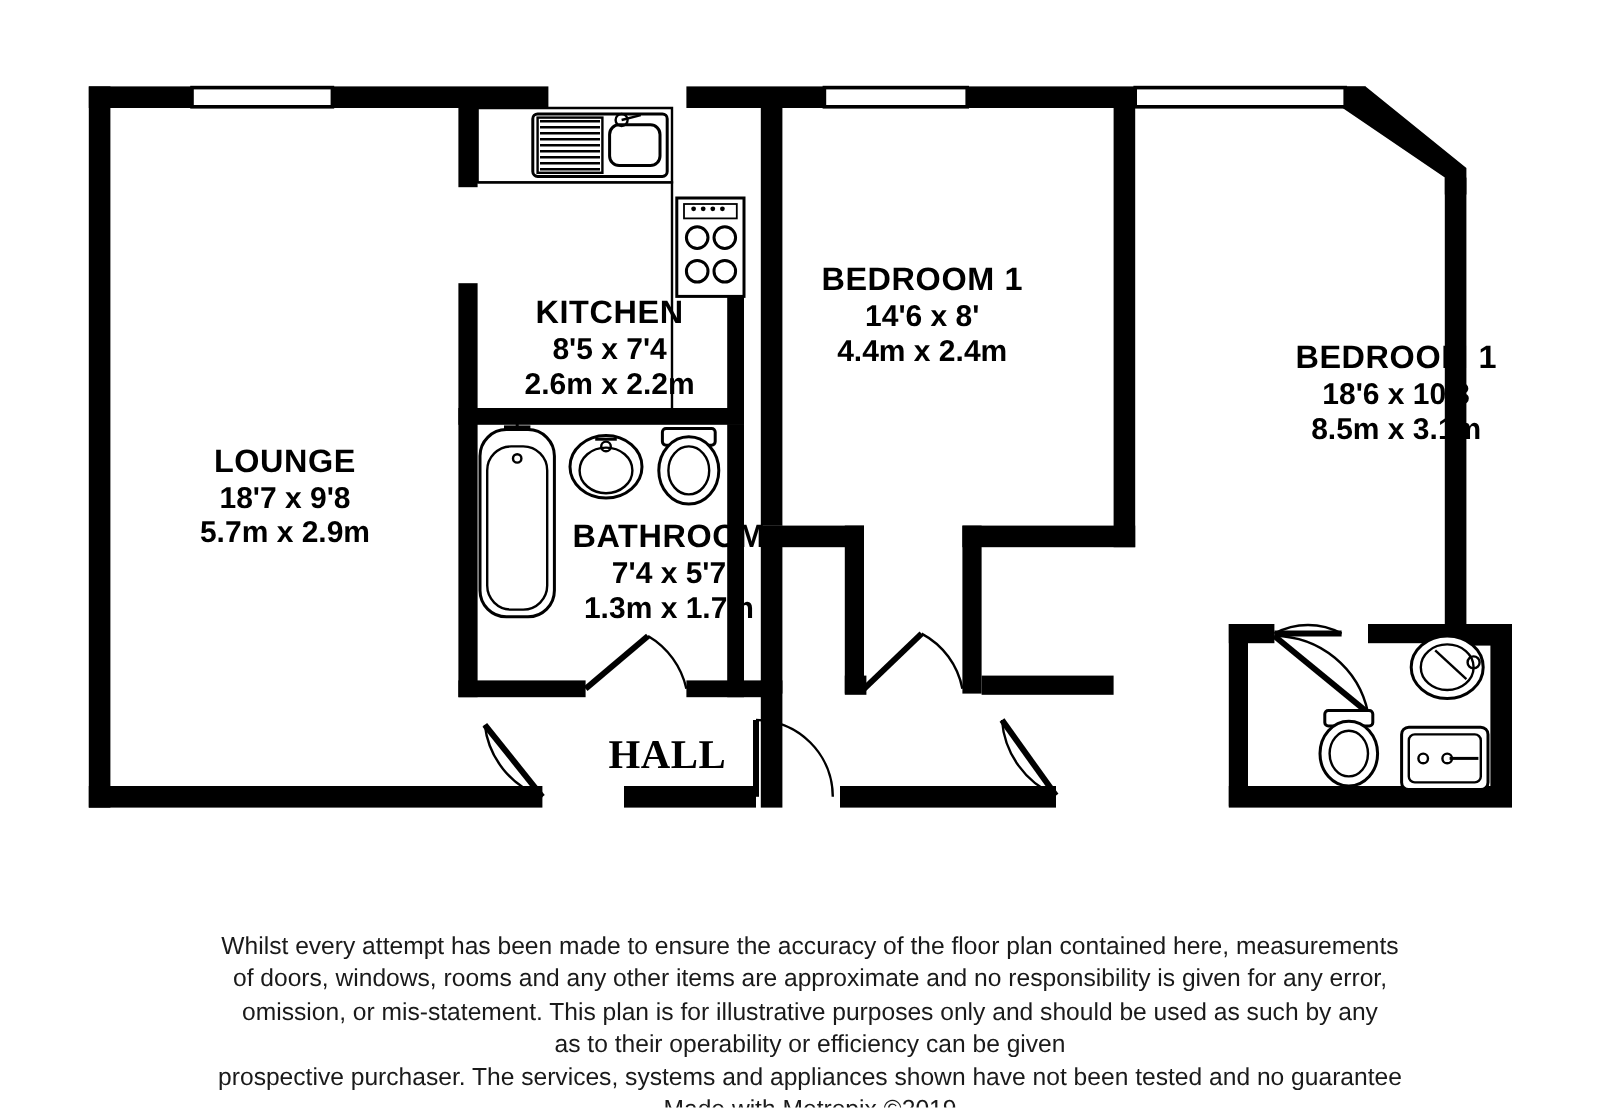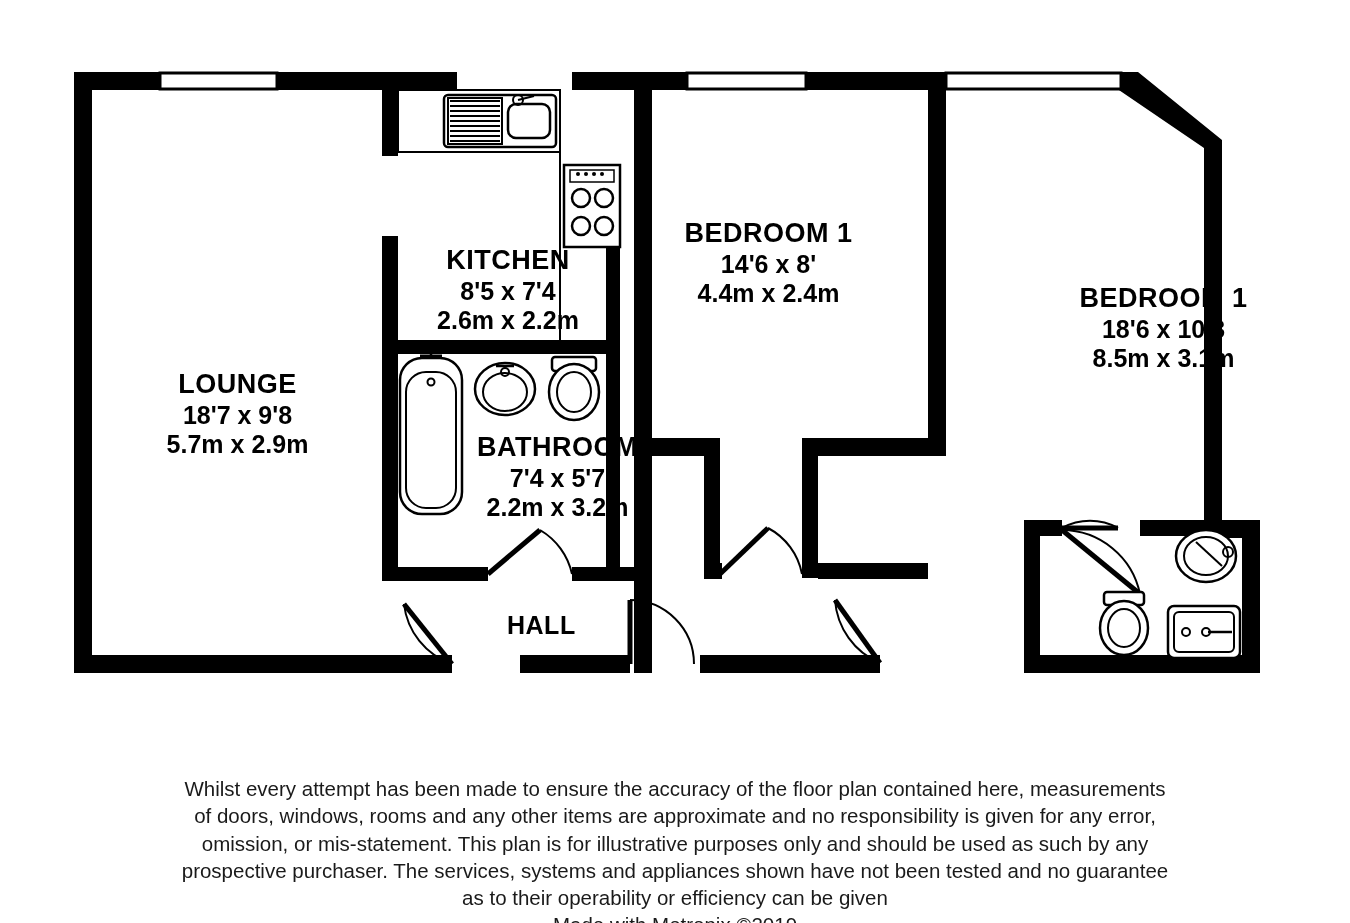--- a/index.html
+++ b/index.html
@@ -36,23 +36,23 @@
     font-size: 27px;
     letter-spacing: 0.5px;
   }
   .room-label .rl-dim {
     display: block;
     font-size: 25px;
   }
 
   #hall-label {
     position: absolute;
-    font-family: Liberation Sans, sans-serif;
+    font-family: Liberation Serif, serif;
     font-weight: bold;
-    font-size: 25px;
+    font-size: 34px;
     letter-spacing: 0.5px;
   }
 
   #disclaimer {
     position: absolute;
     left: 0;
     top: 775px;
     width: 1350px;
     text-align: center;
     font-family: "Liberation Sans", sans-serif;
@@ -262,37 +262,37 @@
 
 <div class="room-label" id="label-kitchen" style="left:388px; top:245px; width:240px;">
   <span class="rl-name">KITCHEN</span>
   <span class="rl-dim">8'5 x 7'4</span>
   <span class="rl-dim">2.6m x 2.2m</span>
 </div>
 
 <div class="room-label" id="label-bathroom" style="left:425px; top:432px; width:265px;">
   <span class="rl-name">BATHROOM</span>
   <span class="rl-dim">7'4 x 5'7</span>
-  <span class="rl-dim">2.2m x 3.2m</span>
+  <span class="rl-dim">1.3m x 1.7m</span>
 </div>
 
 <div class="room-label" id="label-bedroom2" style="left:636px; top:218px; width:265px;">
   <span class="rl-name">BEDROOM 1</span>
   <span class="rl-dim">14'6 x 8'</span>
   <span class="rl-dim">4.4m x 2.4m</span>
 </div>
 
 <div class="room-label" id="label-bedroom1" style="left:984px; top:283px; width:265px;margin-left:47px;">
   <span class="rl-name">BEDROOM 1</span>
   <span class="rl-dim">18'6 x 10'3</span>
   <span class="rl-dim">8.5m x 3.1m</span>
 </div>
 
 <div id="hall-label" style="left:507px; top:611px;">HALL</div>
 
 <div id="disclaimer">
   <p>Whilst every attempt has been made to ensure the accuracy of the floor plan contained here, measurements</p>
   <p>of doors, windows, rooms and any other items are approximate and no responsibility is given for any error,</p>
   <p>omission, or mis-statement. This plan is for illustrative purposes only and should be used as such by any</p>
+  <p>as to their operability or efficiency can be given</p>
   <p>prospective purchaser. The services, systems and appliances shown have not been tested and no guarantee</p>
-  <p>as to their operability or efficiency can be given</p>
   <p id="credit">Made with Metropix ©2019</p>
 </div>
 
 </body></html>

